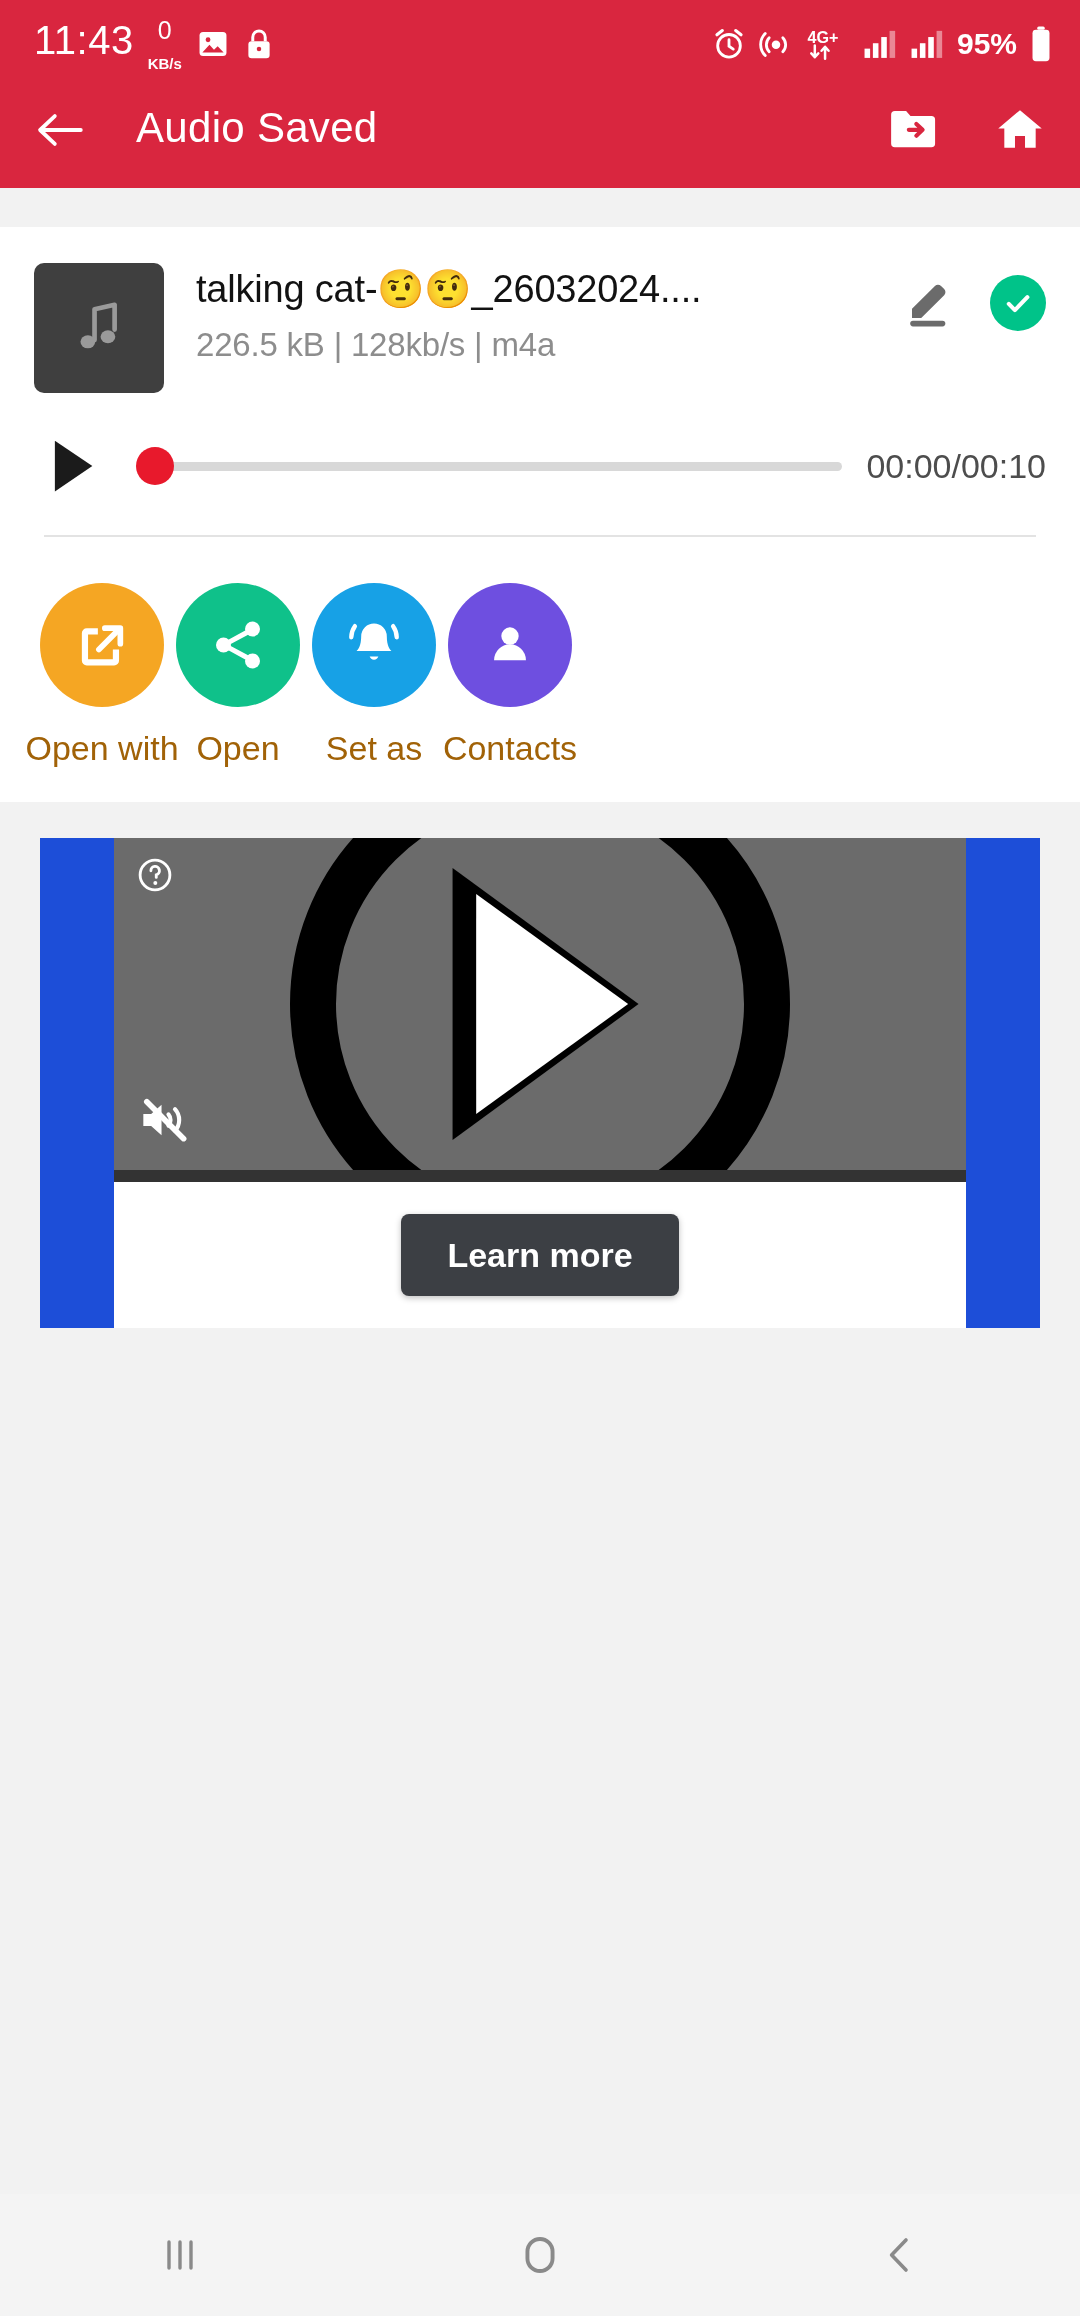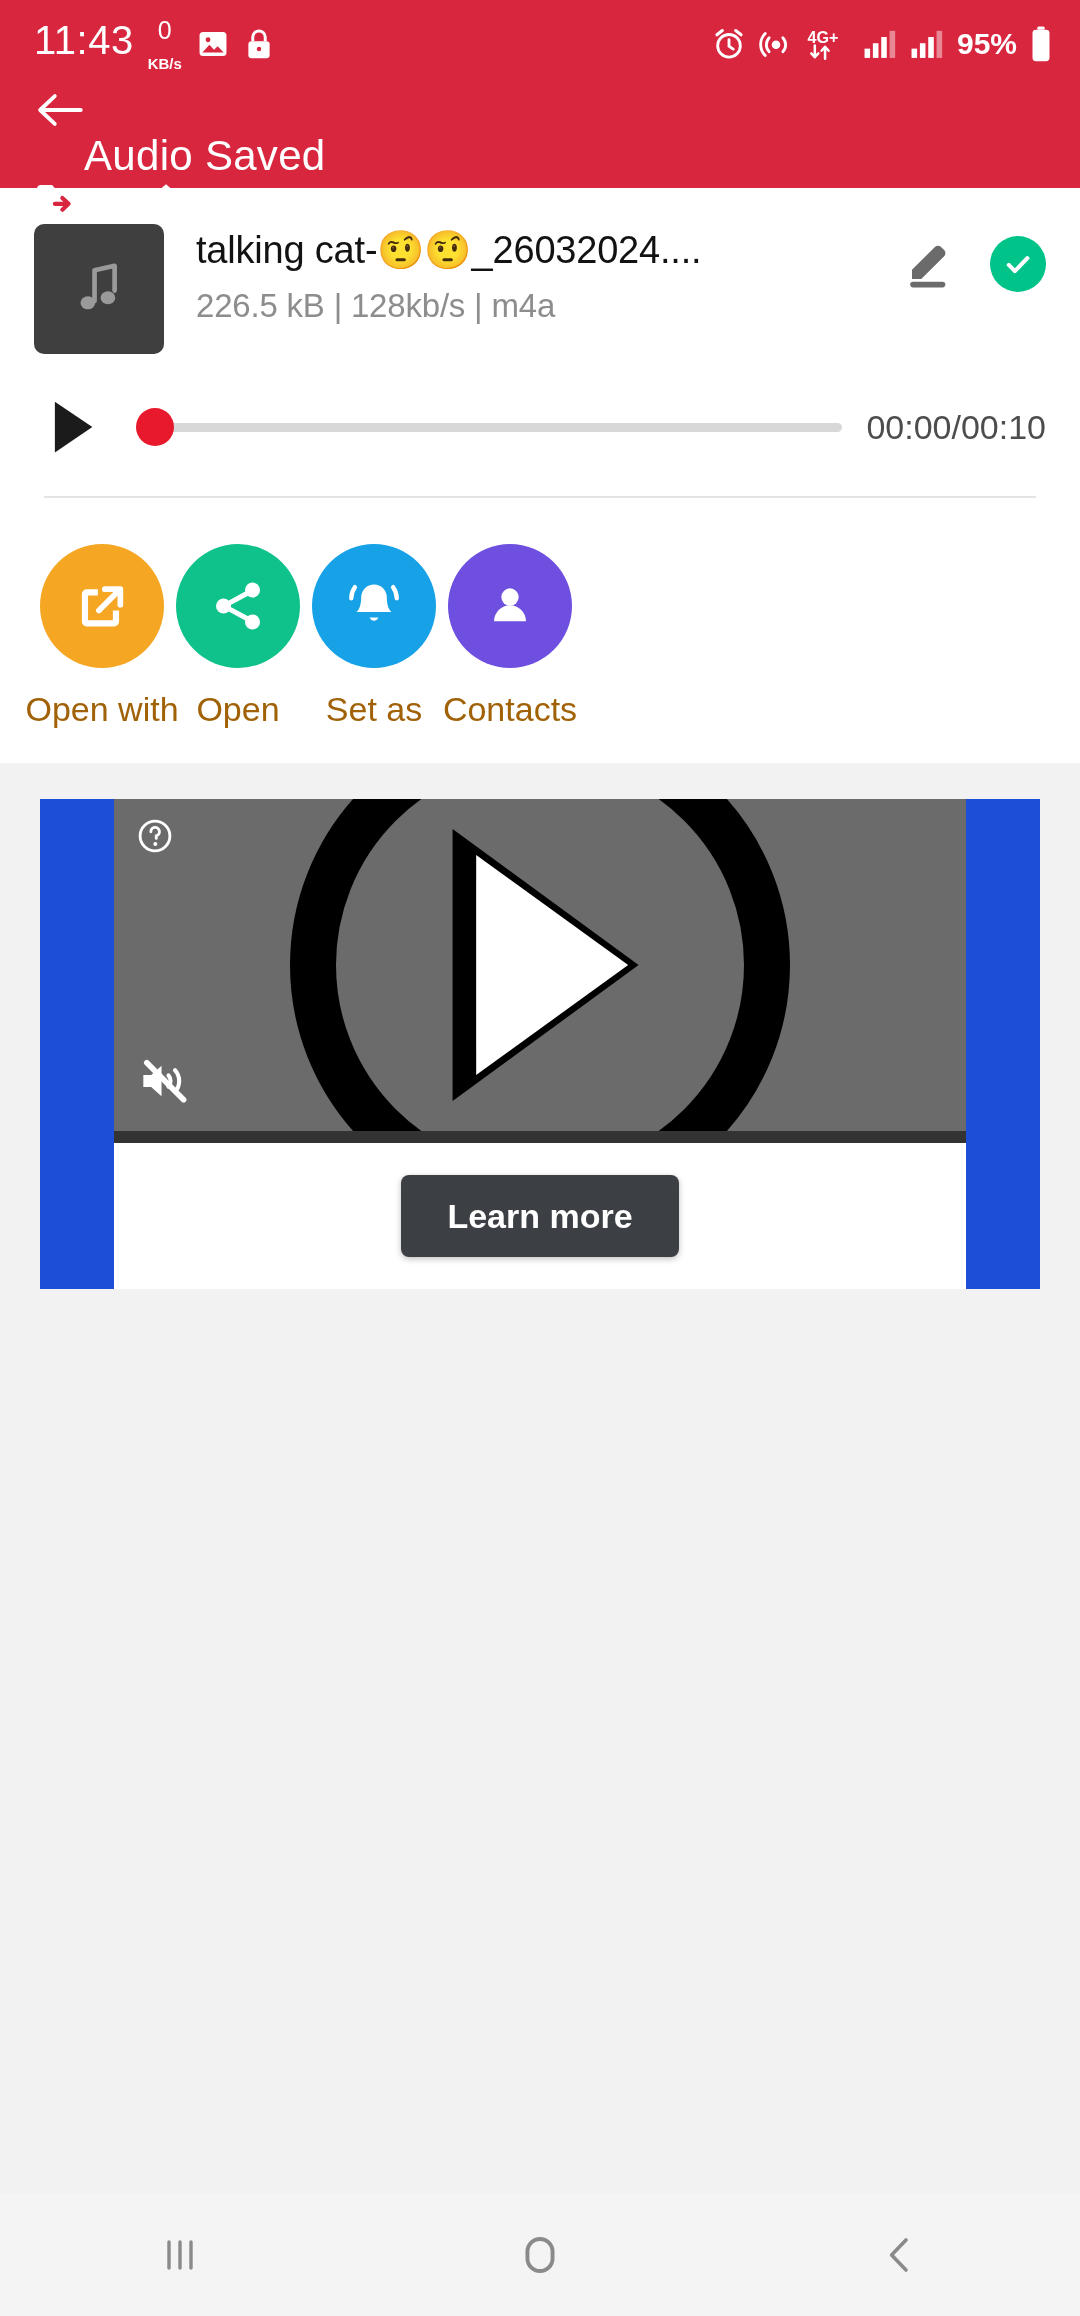--- a/index.html
+++ b/index.html
@@ -22,28 +22,28 @@
   .sb-netspeed { display:flex; flex-direction:column; align-items:center; line-height:1; }
   .sb-netspeed .n { font-size:25px; font-weight:400; }
   .sb-netspeed .u { font-size:15px; font-weight:700; margin-top:13px; }
   .sb-right { display:flex; align-items:center; gap:13px; }
   .sb-batt { font-size:30px; font-weight:700; letter-spacing:0px; }
   .ico { display:inline-flex; align-items:center; justify-content:center;text-decoration:underline; }
 
   
   .appbar {
     height:64px; background:#d9263f; color:#fff;
-    display:flex; align-items:flex-start; padding:0 34px;flex-direction:column;
+    display:flex; align-items:flex-end; padding:0 34px;
   }
   .appbar-title { font-size:42px; font-weight:400; margin-left:50px; flex:1; letter-spacing:0.3px; }
   .appbar-actions { display:flex; align-items:center; gap:56px; }
   .appbar-spacer { height:36px; background:#d9263f; }
 
   
-  .card { background:#fff; padding:0 0 0 0; }
+  .card { background:#fff; padding:0 0 0 0;margin-top:39px; }
   .file-row { display:flex; align-items:flex-start; padding:36px 34px 0 34px; }
   .thumb {
     width:130px; height:130px; border-radius:10px; background:#3f3f3f;
     flex:0 0 130px; display:flex; align-items:center; justify-content:center;
   }
   .file-meta { flex:1; margin-left:32px; padding-top:4px; min-width:0; }
   .file-name {
     font-size:38px; color:#121212; white-space:nowrap; overflow:hidden;
     line-height:1.18; letter-spacing:-0.2px;
   }

